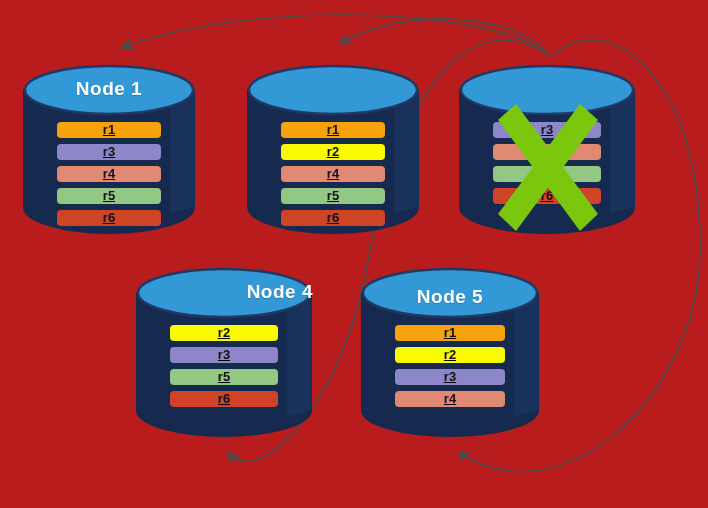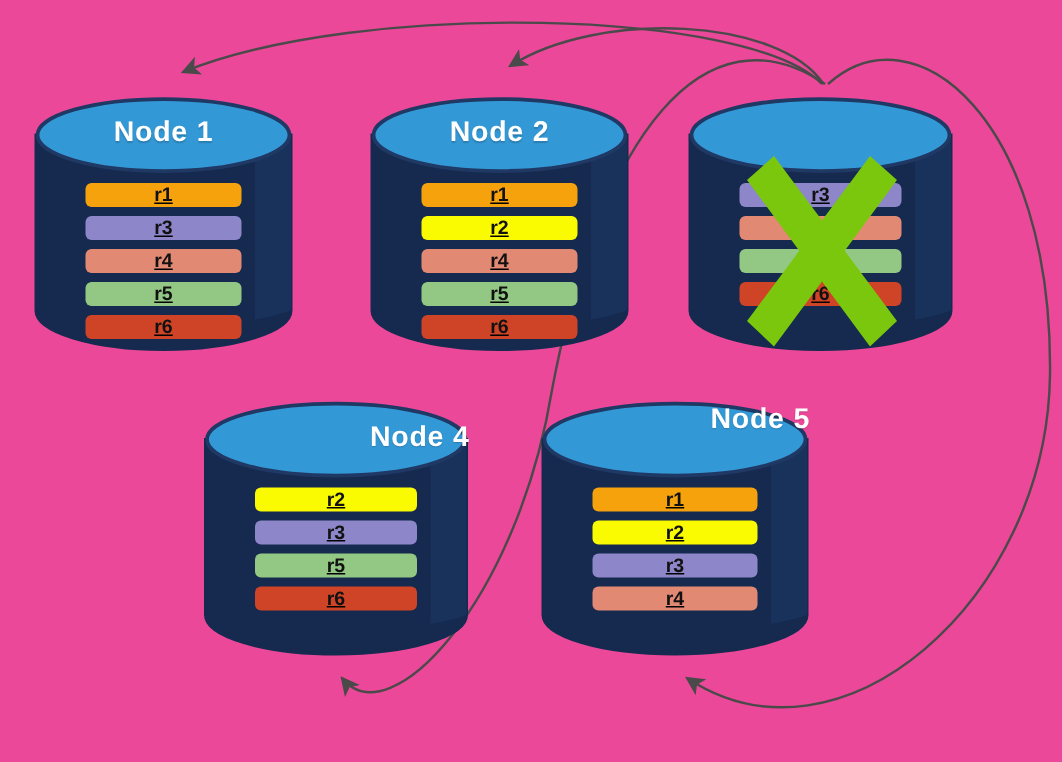--- a/index.html
+++ b/index.html
@@ -7,21 +7,21 @@
     padding: 0;
     background: #ffffff;
   }
   body {
     font-family: "Liberation Sans", sans-serif;
   }
   #canvas {
     position: relative;
     width: 708px;
     height: 508px;
-    background: #ec4899;
+    background: #b91c1c;
     overflow: hidden;
   }
   #arrow-layer {
     position: absolute;
     left: 0;
     top: 0;
     width: 708px;
     height: 508px;
     pointer-events: none;
   }
@@ -102,21 +102,20 @@
           <div class="row-bar" style="background: rgb(146, 200, 132); width: 104px;">r5</div>
           <div class="row-bar" style="background: rgb(207, 68, 39); width: 104px;">r6</div>
         </div>
       </div>
       <div class="node" style="left: 246px; top: 62px; width: 174px; height: 173px;">
         <svg class="node-svg" width="174" height="173" viewBox="0 0 174 173">
           <path d="M 2 28 L 2 145 A 85 26 0 0 0 172 145 L 172 28 Z" fill="#152A4E" stroke="#152A4E" stroke-width="2"></path>
           <path d="M 148 28 L 148 151 A 85 26 0 0 0 172 145 L 172 28 Z" fill="#1B3561" opacity="0.75"></path>
           <ellipse cx="87" cy="28" rx="84" ry="24" fill="#3398D6" stroke="#1F3864" stroke-width="2.5"></ellipse>
         </svg>
-        <div class="node-label" style="top: 16px;">Node  2</div>
         <div class="rows" style="top: 60px;">
           <div class="row-bar" style="background: rgb(246, 162, 13); width: 104px;">r1</div>
           <div class="row-bar" style="background: rgb(250, 250, 0); width: 104px;">r2</div>
           <div class="row-bar" style="background: rgb(226, 137, 116); width: 104px;">r4</div>
           <div class="row-bar" style="background: rgb(146, 200, 132); width: 104px;">r5</div>
           <div class="row-bar" style="background: rgb(207, 68, 39); width: 104px;">r6</div>
         </div>
       </div>
       <div class="node" style="left: 458px; top: 62px; width: 178px; height: 173px;">
         <svg class="node-svg" width="178" height="173" viewBox="0 0 178 173">
@@ -148,21 +147,21 @@
           <div class="row-bar" style="background: rgb(146, 200, 132); width: 108px;">r5</div>
           <div class="row-bar" style="background: rgb(207, 68, 39); width: 108px;">r6</div>
         </div>
       </div>
       <div class="node" style="left: 360px; top: 265px; width: 180px; height: 173px;">
         <svg class="node-svg" width="180" height="173" viewBox="0 0 180 173">
           <path d="M 2 28 L 2 145 A 88 26 0 0 0 178 145 L 178 28 Z" fill="#152A4E" stroke="#152A4E" stroke-width="2"></path>
           <path d="M 154 28 L 154 151 A 88 26 0 0 0 178 145 L 178 28 Z" fill="#1B3561" opacity="0.75"></path>
           <ellipse cx="90" cy="28" rx="87" ry="24" fill="#3398D6" stroke="#1F3864" stroke-width="2.5"></ellipse>
         </svg>
-        <div class="node-label" style="top: 4px; text-align: right;">Node  5</div>
+        <div class="node-label" style="top: 21px;">Node  5</div>
         <div class="rows" style="top: 60px;">
           <div class="row-bar" style="background: rgb(246, 162, 13); width: 110px;">r1</div>
           <div class="row-bar" style="background: rgb(250, 250, 0); width: 110px;">r2</div>
           <div class="row-bar" style="background: rgb(141, 134, 201); width: 110px;">r3</div>
           <div class="row-bar" style="background: rgb(226, 137, 116); width: 110px;">r4</div>
         </div>
       </div>
     </div>
 
 </div>

